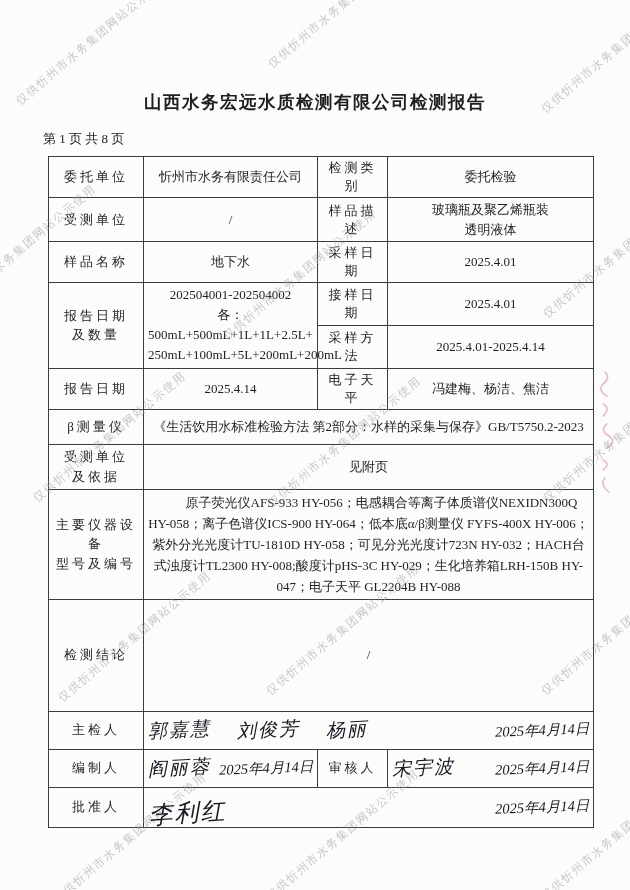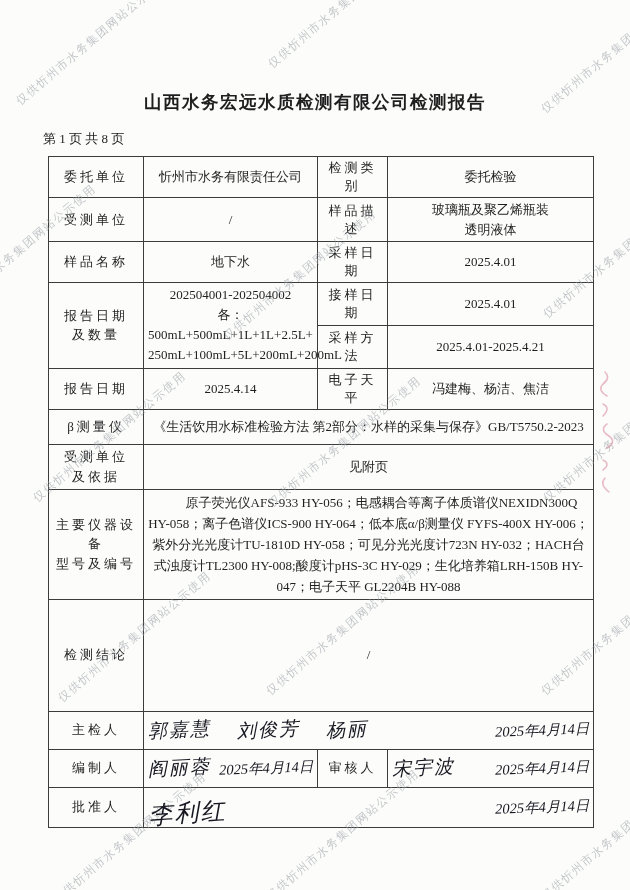--- a/index.html
+++ b/index.html
@@ -142,21 +142,21 @@
     <td class="lbl ml" rowspan="2">报告日期
 及数量</td>
     <td class="nums" rowspan="2">202504001-202504002
 各：500mL+500mL+1L+1L+2.5L+
 250mL+100mL+5L+200mL+200mL</td>
     <td class="lbl">接样日期</td>
     <td>2025.4.01</td>
   </tr>
   <tr style="height:36px">
     <td class="lbl">采样方法</td>
-    <td>2025.4.01-2025.4.21</td>
+    <td>2025.4.01-2025.4.14</td>
   </tr>
 
   <tr style="height:40px">
     <td class="lbl">报告日期</td>
     <td>2025.4.14</td>
     <td class="lbl">电子天平</td>
     <td>冯建梅、杨洁、焦洁</td>
   </tr>
 
   <tr style="height:35px">

